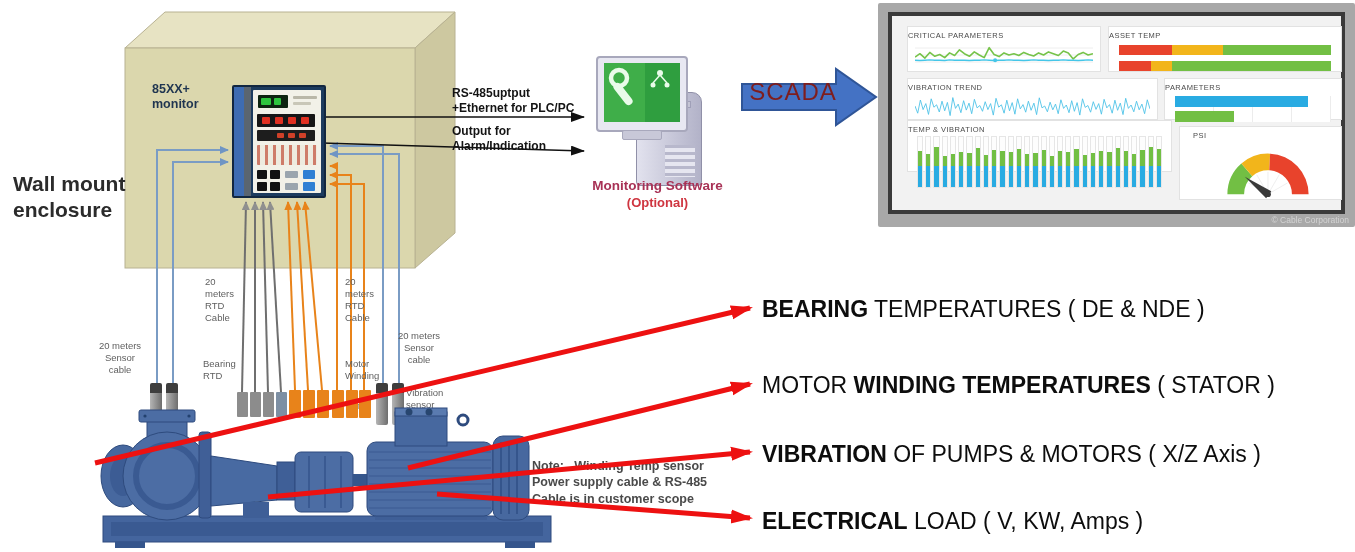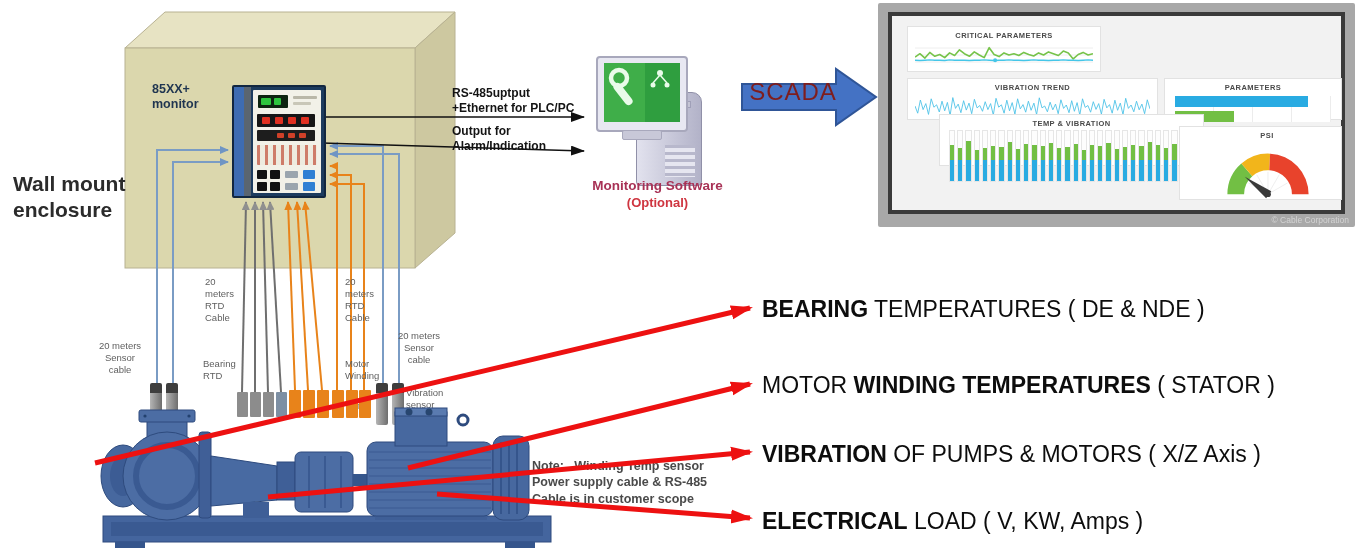--- a/index.html
+++ b/index.html
@@ -16,21 +16,21 @@
   .note-text{font-size:12.5px;font-weight:700;color:#4a4a4a;line-height:1.3;white-space:pre-wrap;}
   .callout{position:absolute;left:762px;font-size:23px;color:#0d0d0d;white-space:nowrap;}
   .callout .b{font-weight:700;}
   .scada-text{font-size:24px;color:#7f1d1d;letter-spacing:1px;text-align:center;}
 
   
   .dash-frame{position:absolute;left:878px;top:3px;width:477px;height:224px;background:#a8a8a8;border-radius:2px;}
   .dash-bezel{position:absolute;left:10px;top:9px;width:449px;height:194px;background:#f2f2f2;border:4px solid #3a3a3a;}
   .watermark{position:absolute;right:6px;bottom:2px;font-size:8.5px;color:#d4d4d4;}
   .panel{position:absolute;background:#ffffff;border:1px solid #e2e2e2;box-sizing:border-box;}
-  .ptitle{font-size:7.5px;font-weight:700;color:#4a4a4a;letter-spacing:0.06em;text-align:center;padding-top:4px;}
+  .ptitle{font-size:7.5px;font-weight:400;color:#4a4a4a;letter-spacing:0.06em;padding-top:4px;}
   .pchart{display:block;margin:2px auto 0 auto;}
   .stackrows{padding:5px 10px 0 10px;}
   .stackrow{display:flex;height:10px;margin-bottom:6px;}
   .hbars{margin:4px 10px 0 10px;background:repeating-linear-gradient(to right,#ffffff 0 38px,#ececec 38px 39px);}
   .hbar{height:11px;margin-bottom:4px;}
   .vbars{display:flex;align-items:stretch;height:52px;margin:2px 8px 0 8px;}
   .vcol{flex:1;margin:0 1px;border:1px solid #e6e6e6;background:#fdfdfd;display:flex;flex-direction:column;justify-content:flex-end;}
   .vcol div{width:100%;}
 
   
@@ -315,34 +315,49 @@
         <div class="ptitle">CRITICAL PARAMETERS</div>
         <svg class="pchart" width="178" height="26" viewBox="0 0 178 26" preserveAspectRatio="none">
           <line x1="0" y1="6" x2="178" y2="6" stroke="#eeeeee"></line>
             <line x1="0" y1="13" x2="178" y2="13" stroke="#eeeeee"></line>
             <line x1="0" y1="20" x2="178" y2="20" stroke="#eeeeee"></line>
         <polyline points="0.0,15.1 4.9,11.7 9.9,16.1 14.8,10.4 19.8,14.3 24.7,12.5 29.7,15.6 34.6,10.9 39.6,13.5 44.5,7.8 49.4,11.7 54.4,14.3 59.3,9.9 64.3,13.0 69.2,15.6 74.2,5.7 79.1,12.5 84.1,14.6 89.0,10.9 93.9,13.0 98.9,11.7 103.8,13.5 108.8,10.4 113.7,12.5 118.7,14.0 123.6,10.9 128.6,13.0 133.5,9.9 138.4,11.7 143.4,13.5 148.3,9.1 153.3,10.9 158.2,16.9 163.2,12.5 168.1,10.4 173.1,13.0 178.0,11.7" fill="none" stroke="#76c34a" stroke-width="1.6" stroke-linejoin="round"></polyline>
             <polyline points="0.0,18.2 4.9,18.5 9.9,18.2 14.8,17.9 19.8,18.2 24.7,18.2 29.7,18.5 34.6,17.9 39.6,18.2 44.5,18.2 49.4,18.2 54.4,18.5 59.3,18.2 64.3,18.2 69.2,17.9 74.2,18.2 79.1,18.5 84.1,18.2 89.0,18.2 93.9,17.9 98.9,18.2 103.8,18.2 108.8,18.5 113.7,18.2 118.7,17.9 123.6,18.2 128.6,18.2 133.5,18.5 138.4,18.2 143.4,18.2 148.3,17.9 153.3,18.2 158.2,18.2 163.2,18.5 168.1,18.2 173.1,17.9 178.0,18.2" fill="none" stroke="#45c6e8" stroke-width="1.4" stroke-linejoin="round"></polyline>
             <circle cx="80.10000000000001" cy="18.2" r="2" fill="#45c6e8"></circle>
           </svg>
       </div>
+      <div class="panel" style="left:216px;top:10px;width:234px;height:46px;">
+        <div class="ptitle">ASSET TEMP</div>
+        <div class="stackrows">
+            <div class="stackrow">
+              <div style="width: 25%; background: rgb(232, 67, 44);"></div>
+              <div style="width: 24%; background: rgb(242, 181, 27);"></div>
+              <div style="width: 51%; background: rgb(114, 191, 68);"></div>
+            </div>
+            <div class="stackrow">
+              <div style="width: 15%; background: rgb(232, 67, 44);"></div>
+              <div style="width: 10%; background: rgb(242, 181, 27);"></div>
+              <div style="width: 75%; background: rgb(114, 191, 68);"></div>
+            </div>
+          </div>
+      </div>
       <div class="panel" style="left:15px;top:62px;width:251px;height:42px;">
         <div class="ptitle">VIBRATION TREND</div>
         <svg class="pchart" width="235" height="24" viewBox="0 0 235 24" preserveAspectRatio="none">
             <polyline points="0.0,12.0 2.7,19.2 5.4,6.0 8.1,15.6 10.8,9.6 13.5,20.4 16.2,4.8 18.9,13.2 21.6,10.8 24.3,18.0 27.0,7.2 29.7,16.8 32.4,8.4 35.1,21.6 37.8,3.6 40.5,14.4 43.2,10.1 45.9,18.7 48.6,6.7 51.3,16.1 54.0,9.1 56.7,19.7 59.4,5.3 62.1,13.9 64.8,11.5 67.5,17.3 70.2,7.7 72.9,15.6 75.6,9.6 78.3,21.1 81.0,4.3 83.7,13.2 86.4,10.8 89.1,19.2 91.8,6.2 94.5,16.8 97.2,8.6 99.9,20.2 102.6,4.8 105.3,14.9 108.0,10.6 110.7,18.2 113.4,7.2 116.1,16.3 118.9,9.1 121.6,20.6 124.3,3.8 127.0,13.9 129.7,12.0 132.4,17.8 135.1,8.2 137.8,15.8 140.5,10.1 143.2,19.7 145.9,5.8 148.6,14.4 151.3,11.0 154.0,18.7 156.7,6.7 159.4,17.3 162.1,8.6 164.8,21.1 167.5,4.8 170.2,13.4 172.9,11.5 175.6,18.2 178.3,7.7 181.0,15.4 183.7,9.6 186.4,20.2 189.1,5.3 191.8,13.9 194.5,10.6 197.2,19.2 199.9,6.2 202.6,16.3 205.3,9.1 208.0,20.6 210.7,4.3 213.4,14.4 216.1,11.0 218.8,17.8 221.5,7.2 224.2,15.8 226.9,10.1 229.6,19.7 232.3,5.8 235.0,14.9" fill="none" stroke="#4fc3e8" stroke-width="0.9" stroke-linejoin="round"></polyline>
           </svg>
       </div>
       <div class="panel" style="left:272px;top:62px;width:178px;height:42px;">
         <div class="ptitle">PARAMETERS</div>
         <div class="hbars">
             <div class="hbar" style="width: 85%; background: rgb(41, 171, 226);"></div>
             <div class="hbar" style="width: 38%; background: rgb(114, 191, 68);"></div>
           </div>
       </div>
-      <div class="panel" style="left:15px;top:98px;width:265px;height:52px;margin-left:32px;">
+      <div class="panel" style="left:15px;top:104px;width:265px;height:52px;">
         <div class="ptitle">TEMP &amp; VIBRATION</div>
         <div class="vbars">
             <div class="vcol">
               <div style="height: 30%; background: rgb(114, 191, 68);"></div>
               <div style="height: 42%; background: rgb(41, 171, 226);"></div>
             </div>
             <div class="vcol">
               <div style="height: 25%; background: rgb(114, 191, 68);"></div>
               <div style="height: 42%; background: rgb(41, 171, 226);"></div>
             </div>

